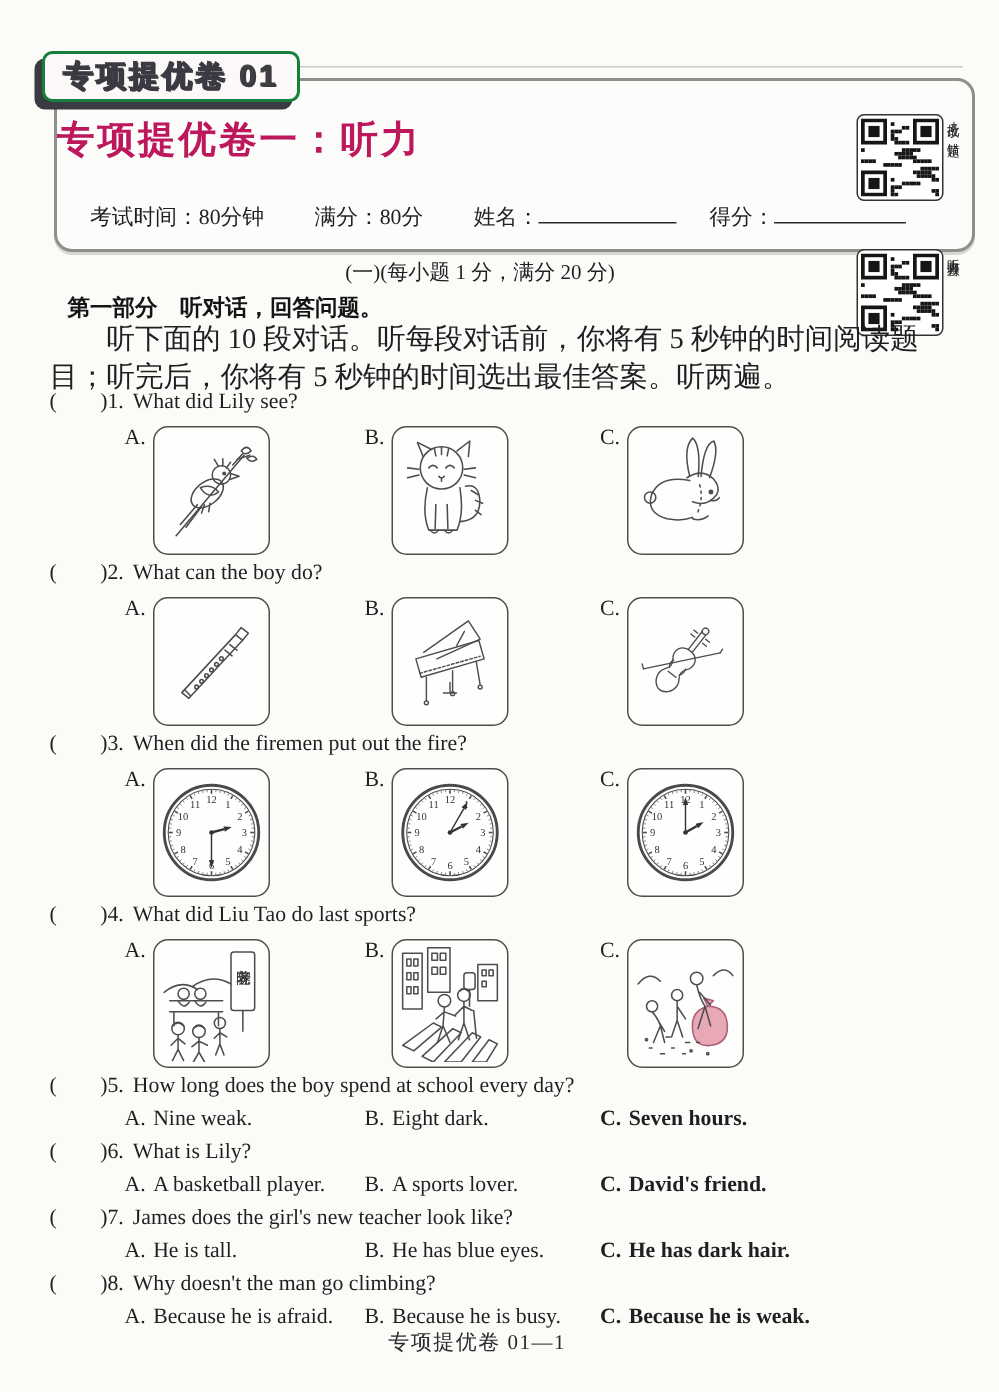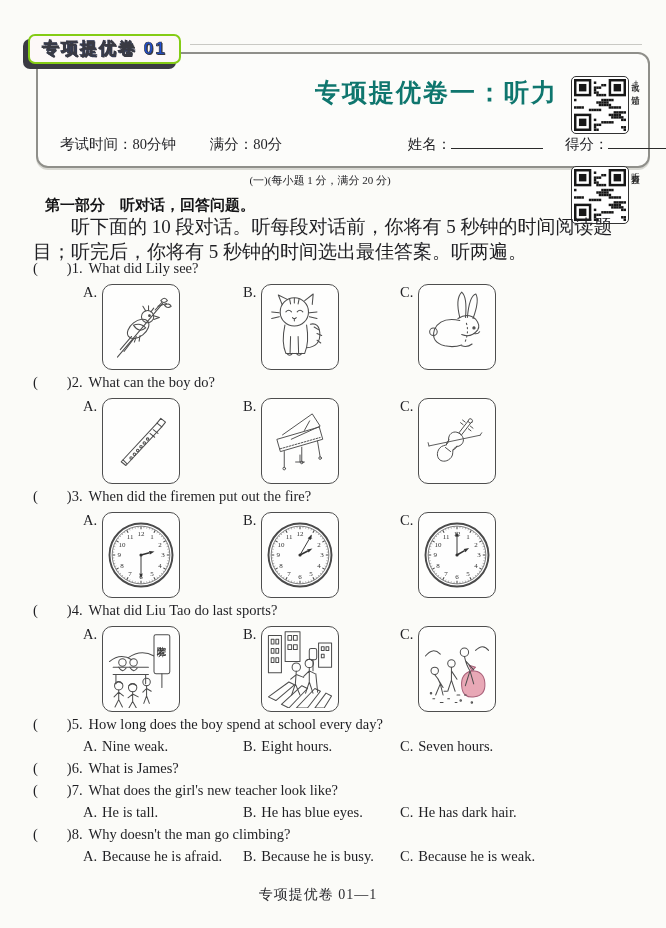--- a/index.html
+++ b/index.html
@@ -2,63 +2,63 @@
 <html><head>
 <meta charset="utf-8">
 <style>
   html,body{margin:0;padding:0;}
   .page{position:relative;width:666px;height:928px;background:#fbfbf8;overflow:hidden;
         font-family:"Liberation Serif","DejaVu Serif",serif;color:#1f1f23;}
   
   .badge{position:absolute;left:28px;top:34px;z-index:3;}
   .badge-shadow{position:absolute;left:-5px;top:5px;width:100%;height:100%;
         background:#3a3a43;border-radius:7px;}
-  .badge-front{position:relative;background:#fdf8f8;border:2px solid #84cc16;border-radius:7px;
+  .badge-front{position:relative;background:#fdf8f8;border:2px solid #15803d;border-radius:7px;
         padding:1px 12px 2px 12px;font-family:"Liberation Sans","DejaVu Sans",sans-serif;
-        font-weight:bold;font-size:17px;letter-spacing:2px;color:#1d4ed8;
+        font-weight:bold;font-size:20px;letter-spacing:2px;color:#404040;
         -webkit-text-stroke:0.7px #3a3a43;text-shadow:1px 1px 0 #3a3a43;}
   .top-line{position:absolute;left:190px;top:44px;width:452px;height:0;border-top:1px solid #c9c9c4;}
   
   .header-box{position:absolute;left:36px;top:52px;width:610px;height:112px;
         border:2px solid #8f8f8a;border-radius:12px;background:#fcfcfa;box-shadow:0 2px 0 #d8d8d2;}
-  .title{position:absolute;left:0;right:90px;top:22px;text-align:right;
+  .title{position:absolute;left:0;right:90px;top:22px;text-align:left;
         font-family:"Liberation Sans","DejaVu Sans",sans-serif;font-weight:bold;
-        font-size:25px;letter-spacing:2px;color:#0f766e;}
+        font-size:25px;letter-spacing:2px;color:#be185d;}
   .info-row{position:absolute;left:22px;right:16px;bottom:12px;font-size:14.5px;white-space:nowrap;}
   .info-item{margin-right:30px;}
-  .name-group{margin-left:92px;font-family:Liberation Mono, monospace;}
+  .name-group{font-family:Liberation Mono, monospace;}
   .score-group{margin-left:18px;}
   .blank{display:inline-block;width:92px;height:13px;border-bottom:1.3px solid #2a2a2a;}
   .blank.small{width:88px;}
   
   .qr-wrap{position:absolute;display:flex;align-items:flex-start;gap:2px;}
   .qr-wrap.qr1{right:8px;top:22px;}
   .qr-wrap.qr2{right:26px;top:166px;}
   .qr-frame{border:1.5px solid #333;border-radius:5px;padding:2px;background:#fff;}
   .qr-svg{display:block;width:52px;height:52px;}
   .vlabel{writing-mode:vertical-rl;text-orientation:upright;font-size:8.5px;line-height:1.1;
         letter-spacing:1px;font-family:"Liberation Sans","DejaVu Sans",sans-serif;color:#222;}
   
-  .section-heading{position:absolute;left:0;width:640px;top:173px;text-align:center;font-size:11px;}
+  .section-heading{position:absolute;left:0;width:640px;top:173px;text-align:center;font-size:14px;}
   .part-title{position:absolute;left:45px;top:196px;font-size:15px;font-weight:bold;
         font-family:"Liberation Sans","DejaVu Sans",sans-serif;color:#141416;}
   .instructions{position:absolute;left:33px;top:214px;width:604px;font-size:19px;
         line-height:25px;text-indent:2em;margin:0;}
   
   .questions{position:absolute;left:33px;top:260px;width:606px;}
   .q-line{height:24px;font-size:14.5px;white-space:nowrap;}
   .q-prefix{white-space:pre;margin-right:6px;}
   .img-row{position:relative;height:90px;}
   .i-opt{position:absolute;top:0;display:flex;align-items:flex-start;gap:5px;font-size:14.5px;}
   .i-opt.col-a{left:50px;} .i-opt.col-b{left:210px;} .i-opt.col-c{left:367px;}
   .img-box{width:76px;height:84px;border:1.4px solid #4e4e4e;border-radius:10px;background:#fefefd;
         display:flex;align-items:center;justify-content:center;}
   .t-row{position:relative;height:22px;font-size:14.5px;}
   .t-opt{position:absolute;top:0;white-space:nowrap;}
-  .t-opt.col-a{left:50px;} .t-opt.col-b{left:210px;} .t-opt.col-c{left:367px;}
+  .t-opt.col-a{left:50px;} .t-opt.col-b{left:210px;} .t-opt.col-c{left:367px;font-weight:bold;}
   .t-opt .lbl{margin-right:5px;}
   .tq .q-line{height:22px;}
   
   .footer{position:absolute;left:0;width:636px;top:886px;text-align:center;font-size:14px;
         letter-spacing:1px;color:#2a2a2e;}
   .art{stroke:#4d4d4d;fill:none;stroke-width:1.1;stroke-linecap:round;stroke-linejoin:round;}
 </style>
 </head>
 <body>
 
@@ -740,31 +740,36 @@
           </div>
           </div>
         </div>
       </div>
     </div>
 
     <div class="tq">
       <div class="q-line"><span class="q-prefix">(        )5.</span><span>How long does the boy spend at school every day?</span></div>
       <div class="t-row">
         <span class="t-opt col-a"><span class="lbl">A.</span><span>Nine weak.</span></span>
-        <span class="t-opt col-b"><span class="lbl">B.</span><span>Eight hours.</span></span>
+        <span class="t-opt col-b"><span class="lbl">B.</span><span>Eight dark.</span></span>
         <span class="t-opt col-c"><span class="lbl">C.</span><span>Seven hours.</span></span>
       </div>
     </div>
 
     <div class="tq">
-      <div class="q-line"><span class="q-prefix">(        )6.</span><span>What is James?</span></div>
+      <div class="q-line"><span class="q-prefix">(        )6.</span><span>What is Lily?</span></div>
+      <div class="t-row">
+        <span class="t-opt col-a"><span class="lbl">A.</span><span>A basketball player.</span></span>
+        <span class="t-opt col-b"><span class="lbl">B.</span><span>A sports lover.</span></span>
+        <span class="t-opt col-c"><span class="lbl">C.</span><span>David's friend.</span></span>
+      </div>
     </div>
 
     <div class="tq">
-      <div class="q-line"><span class="q-prefix">(        )7.</span><span>What does the girl's new teacher look like?</span></div>
+      <div class="q-line"><span class="q-prefix">(        )7.</span><span>James does the girl's new teacher look like?</span></div>
       <div class="t-row">
         <span class="t-opt col-a"><span class="lbl">A.</span><span>He is tall.</span></span>
         <span class="t-opt col-b"><span class="lbl">B.</span><span>He has blue eyes.</span></span>
         <span class="t-opt col-c"><span class="lbl">C.</span><span>He has dark hair.</span></span>
       </div>
     </div>
 
     <div class="tq">
       <div class="q-line"><span class="q-prefix">(        )8.</span><span>Why doesn't the man go climbing?</span></div>
       <div class="t-row">

